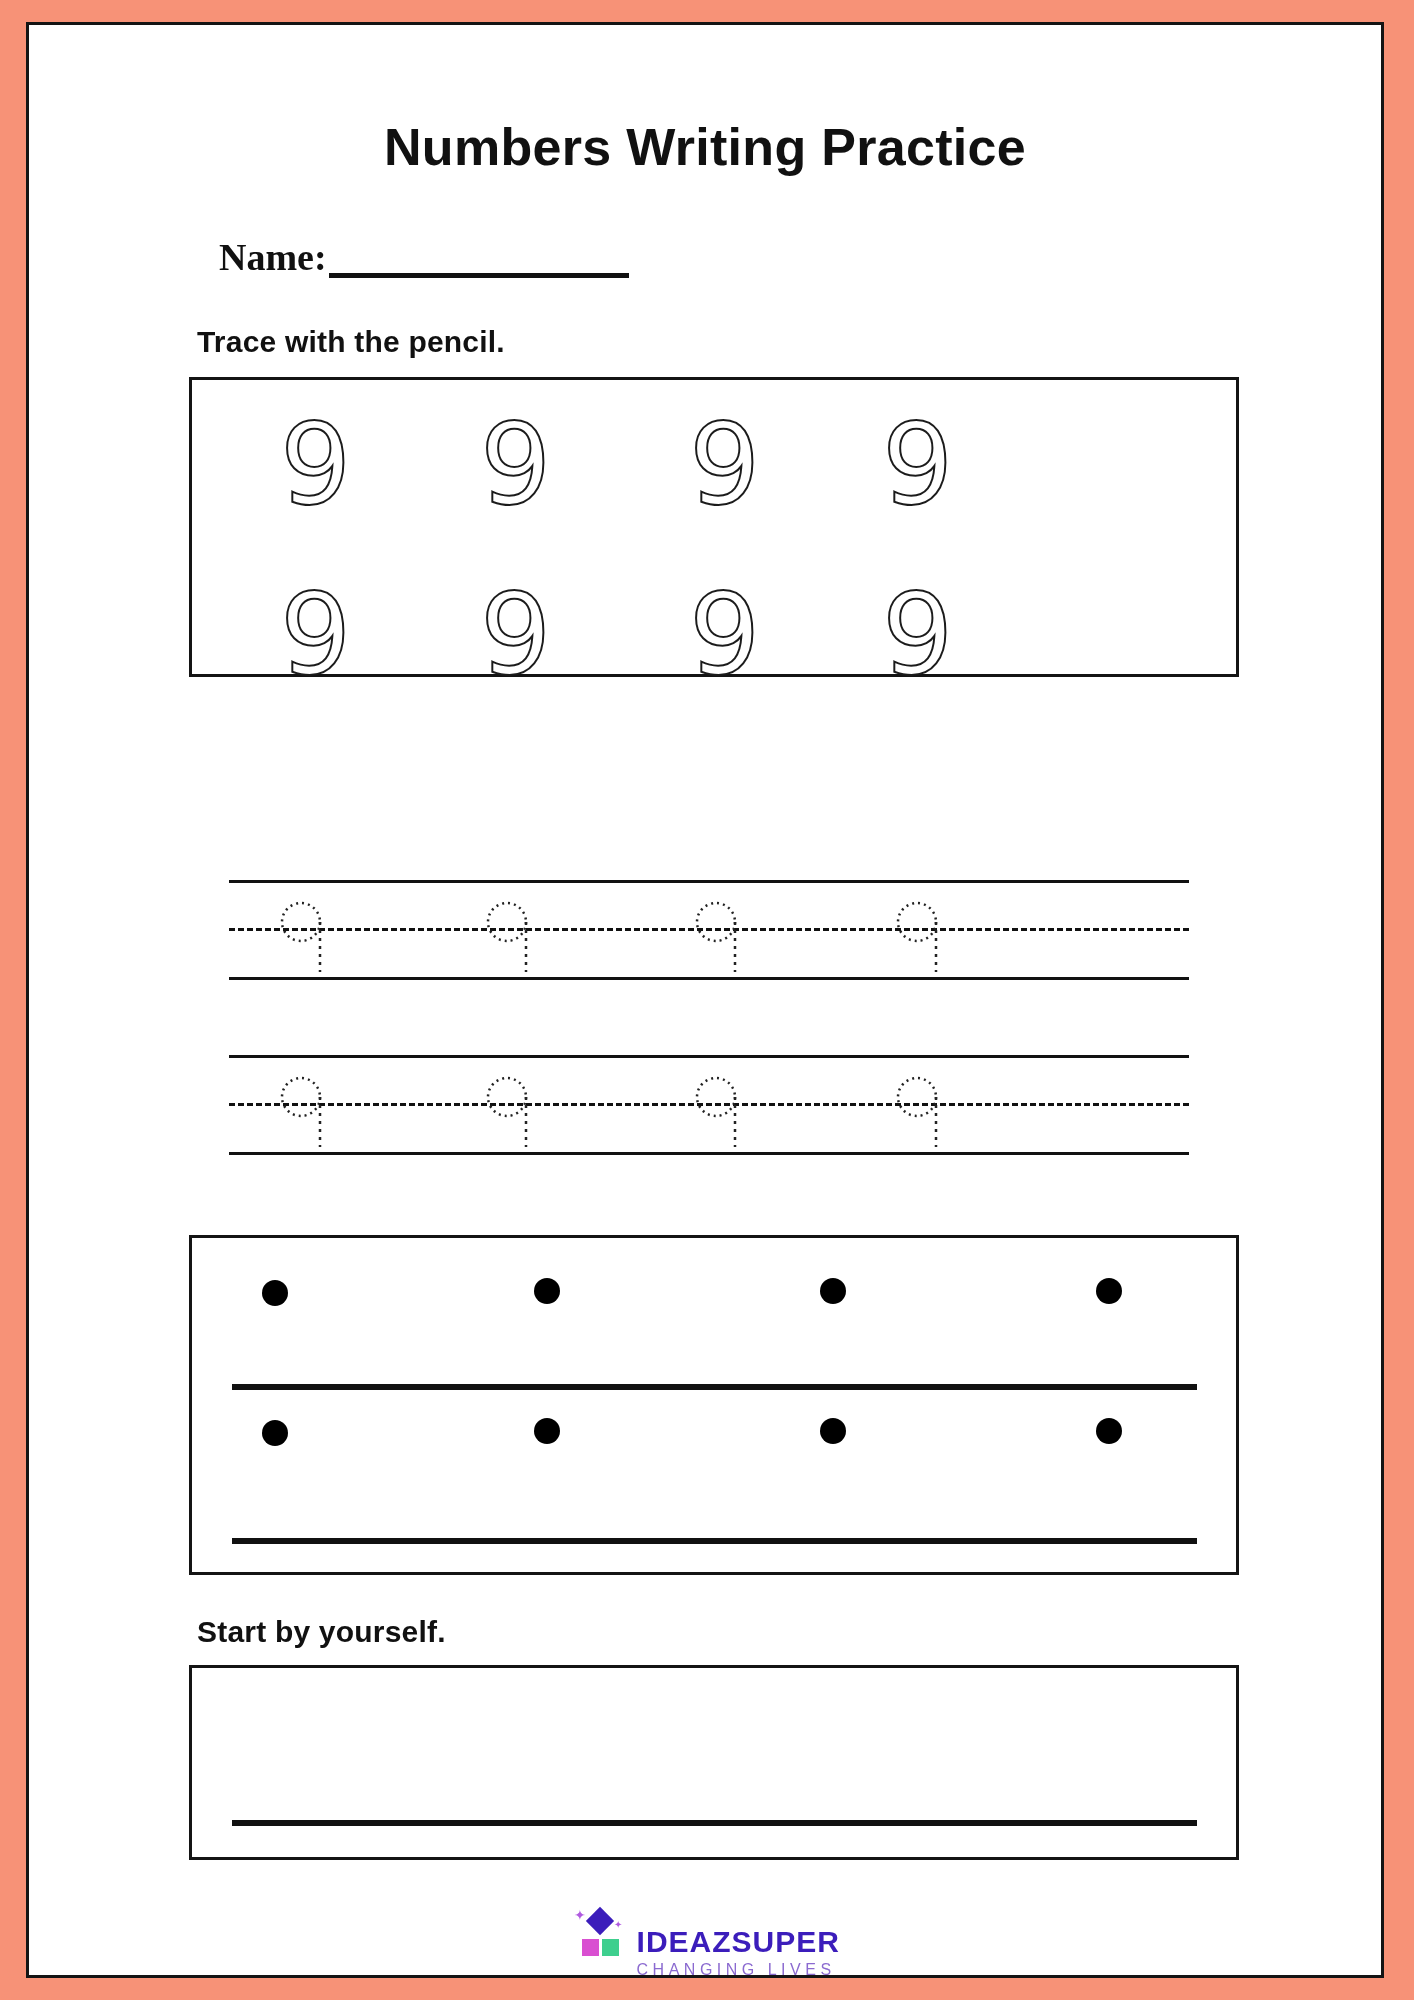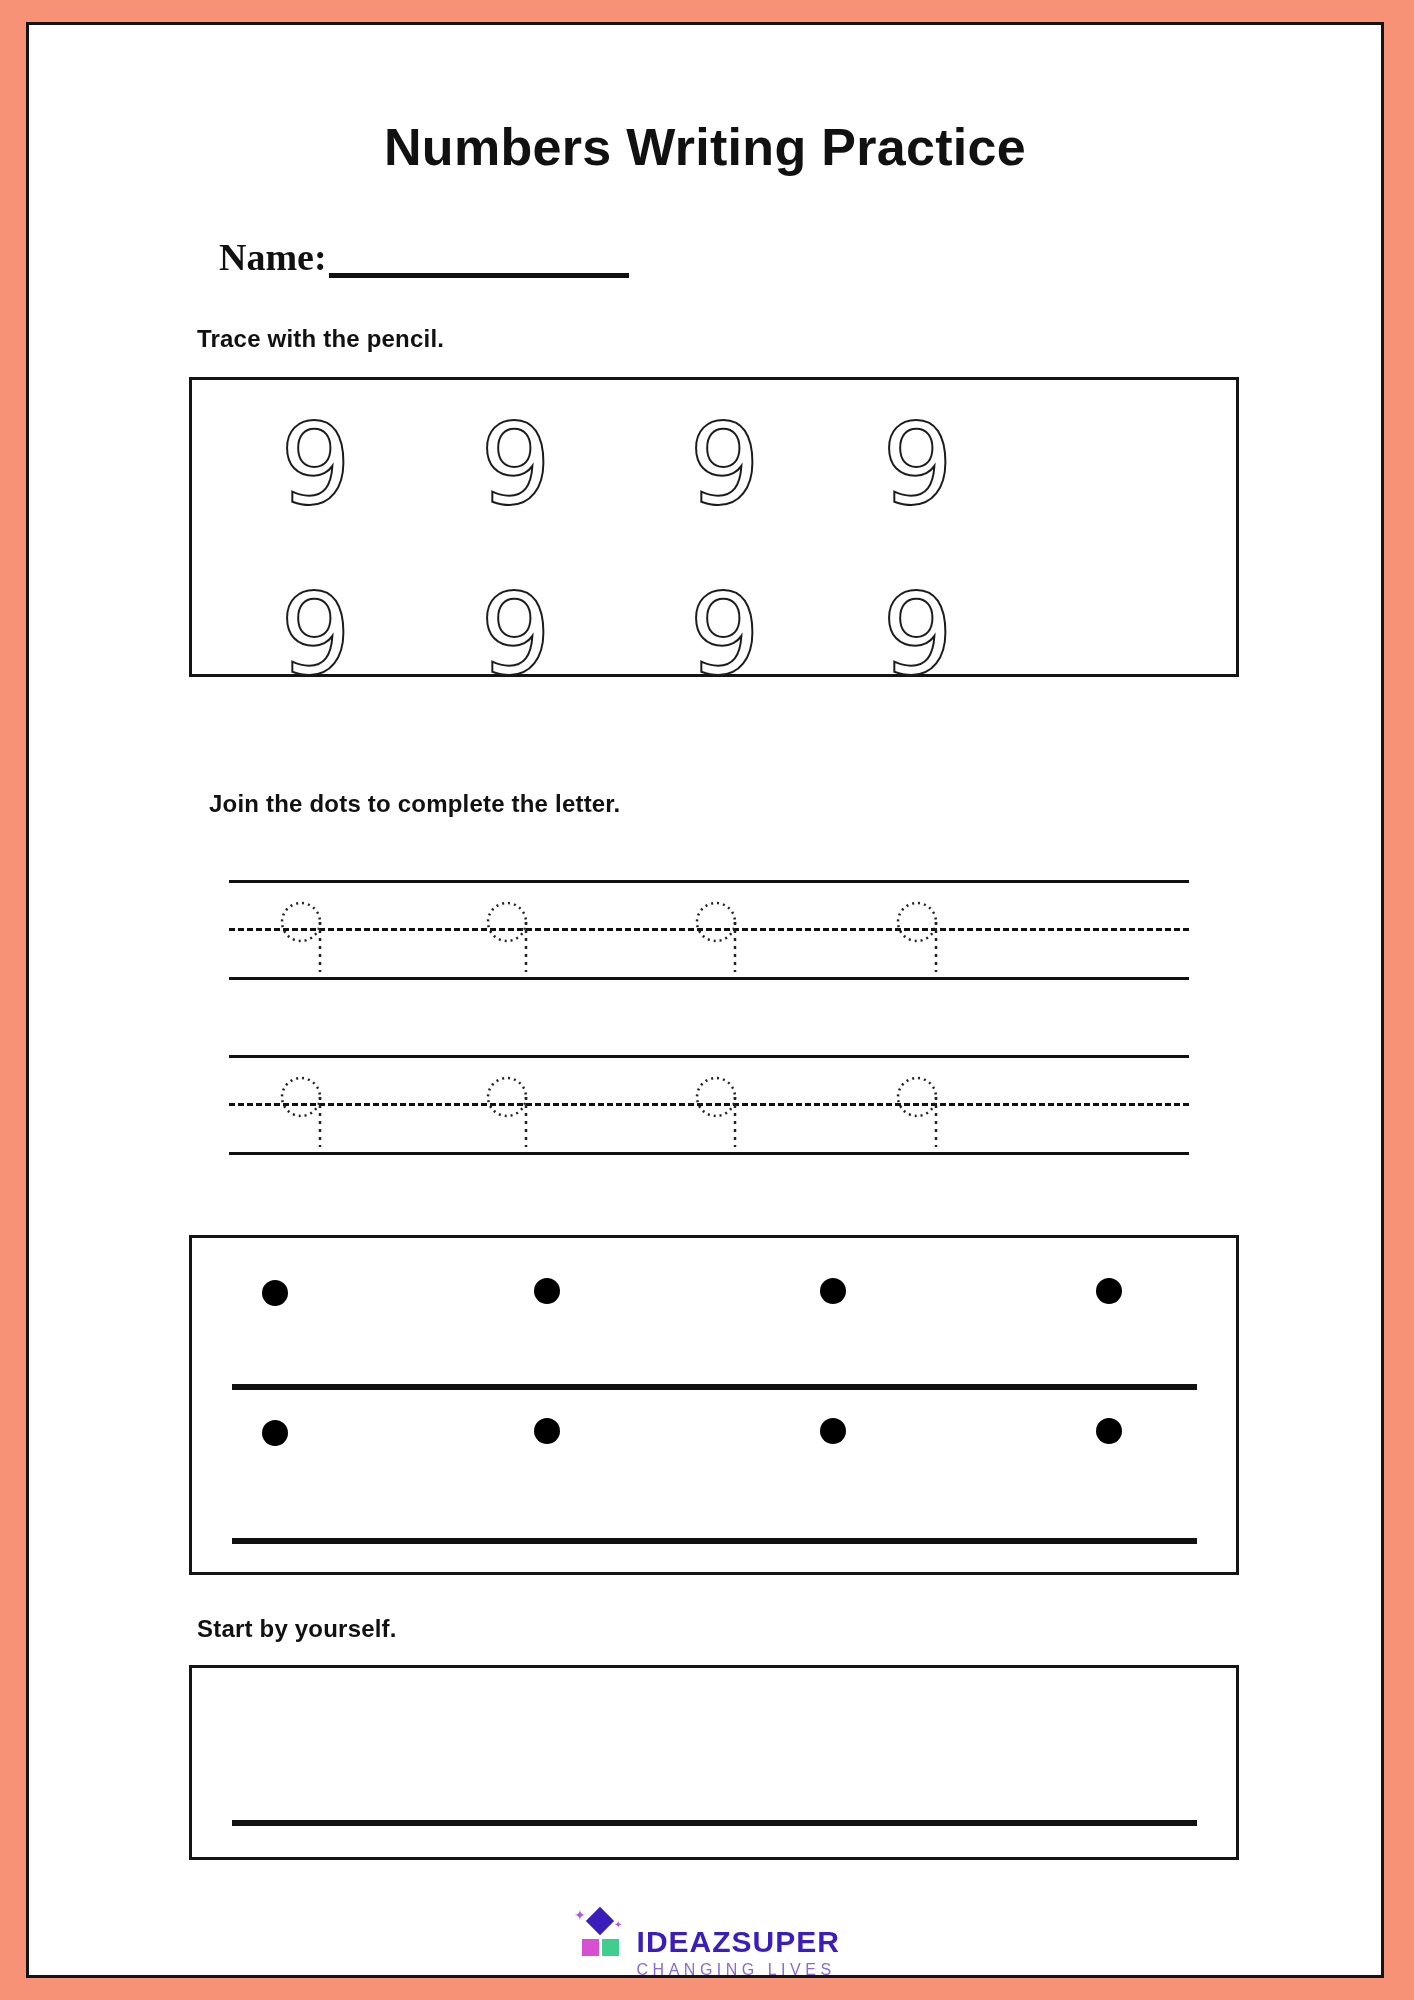--- a/index.html
+++ b/index.html
@@ -53,21 +53,21 @@
   .name-line {
     position: absolute;
     left: 140px;
     top: 48px;
     width: 300px;
     border-bottom: 5px solid #111111;
   }
 
   .instruction {
     position: absolute;
-    font-size: 24px;
+    font-size: 30px;
     font-weight: bold;
     color: #111111;
     letter-spacing: 0.2px;
   }
 
   .box {
     position: absolute;
     border: 3px solid #141414;
     box-sizing: border-box;
     background: #ffffff;
@@ -216,21 +216,20 @@
     <span class="outline-num" style="left:288px; top:28px;">9</span>
     <span class="outline-num" style="left:497px; top:28px;">9</span>
     <span class="outline-num" style="left:690px; top:28px;">9</span>
 
     <span class="outline-num" style="left:88px;  top:198px;">9</span>
     <span class="outline-num" style="left:288px; top:198px;">9</span>
     <span class="outline-num" style="left:497px; top:198px;">9</span>
     <span class="outline-num" style="left:690px; top:198px;">9</span>
   </div>
 
-  <div class="instruction" style="left:180px; top:765px;">Join the dots to complete the letter.</div>
 
   <div id="join-area">
     <div class="ruled" style="top:115px;">
       <div class="solid-top"></div>
       <div class="dashed-mid"></div>
       <div class="solid-bottom"></div>
       <svg width="960" height="100" style="position:absolute;left:0;top:0">
         <g stroke="#222" stroke-width="2.5" fill="none" stroke-dasharray="2 4">
           <circle cx="72" cy="42" r="19"></circle>
             <circle cx="278" cy="42" r="19"></circle>

